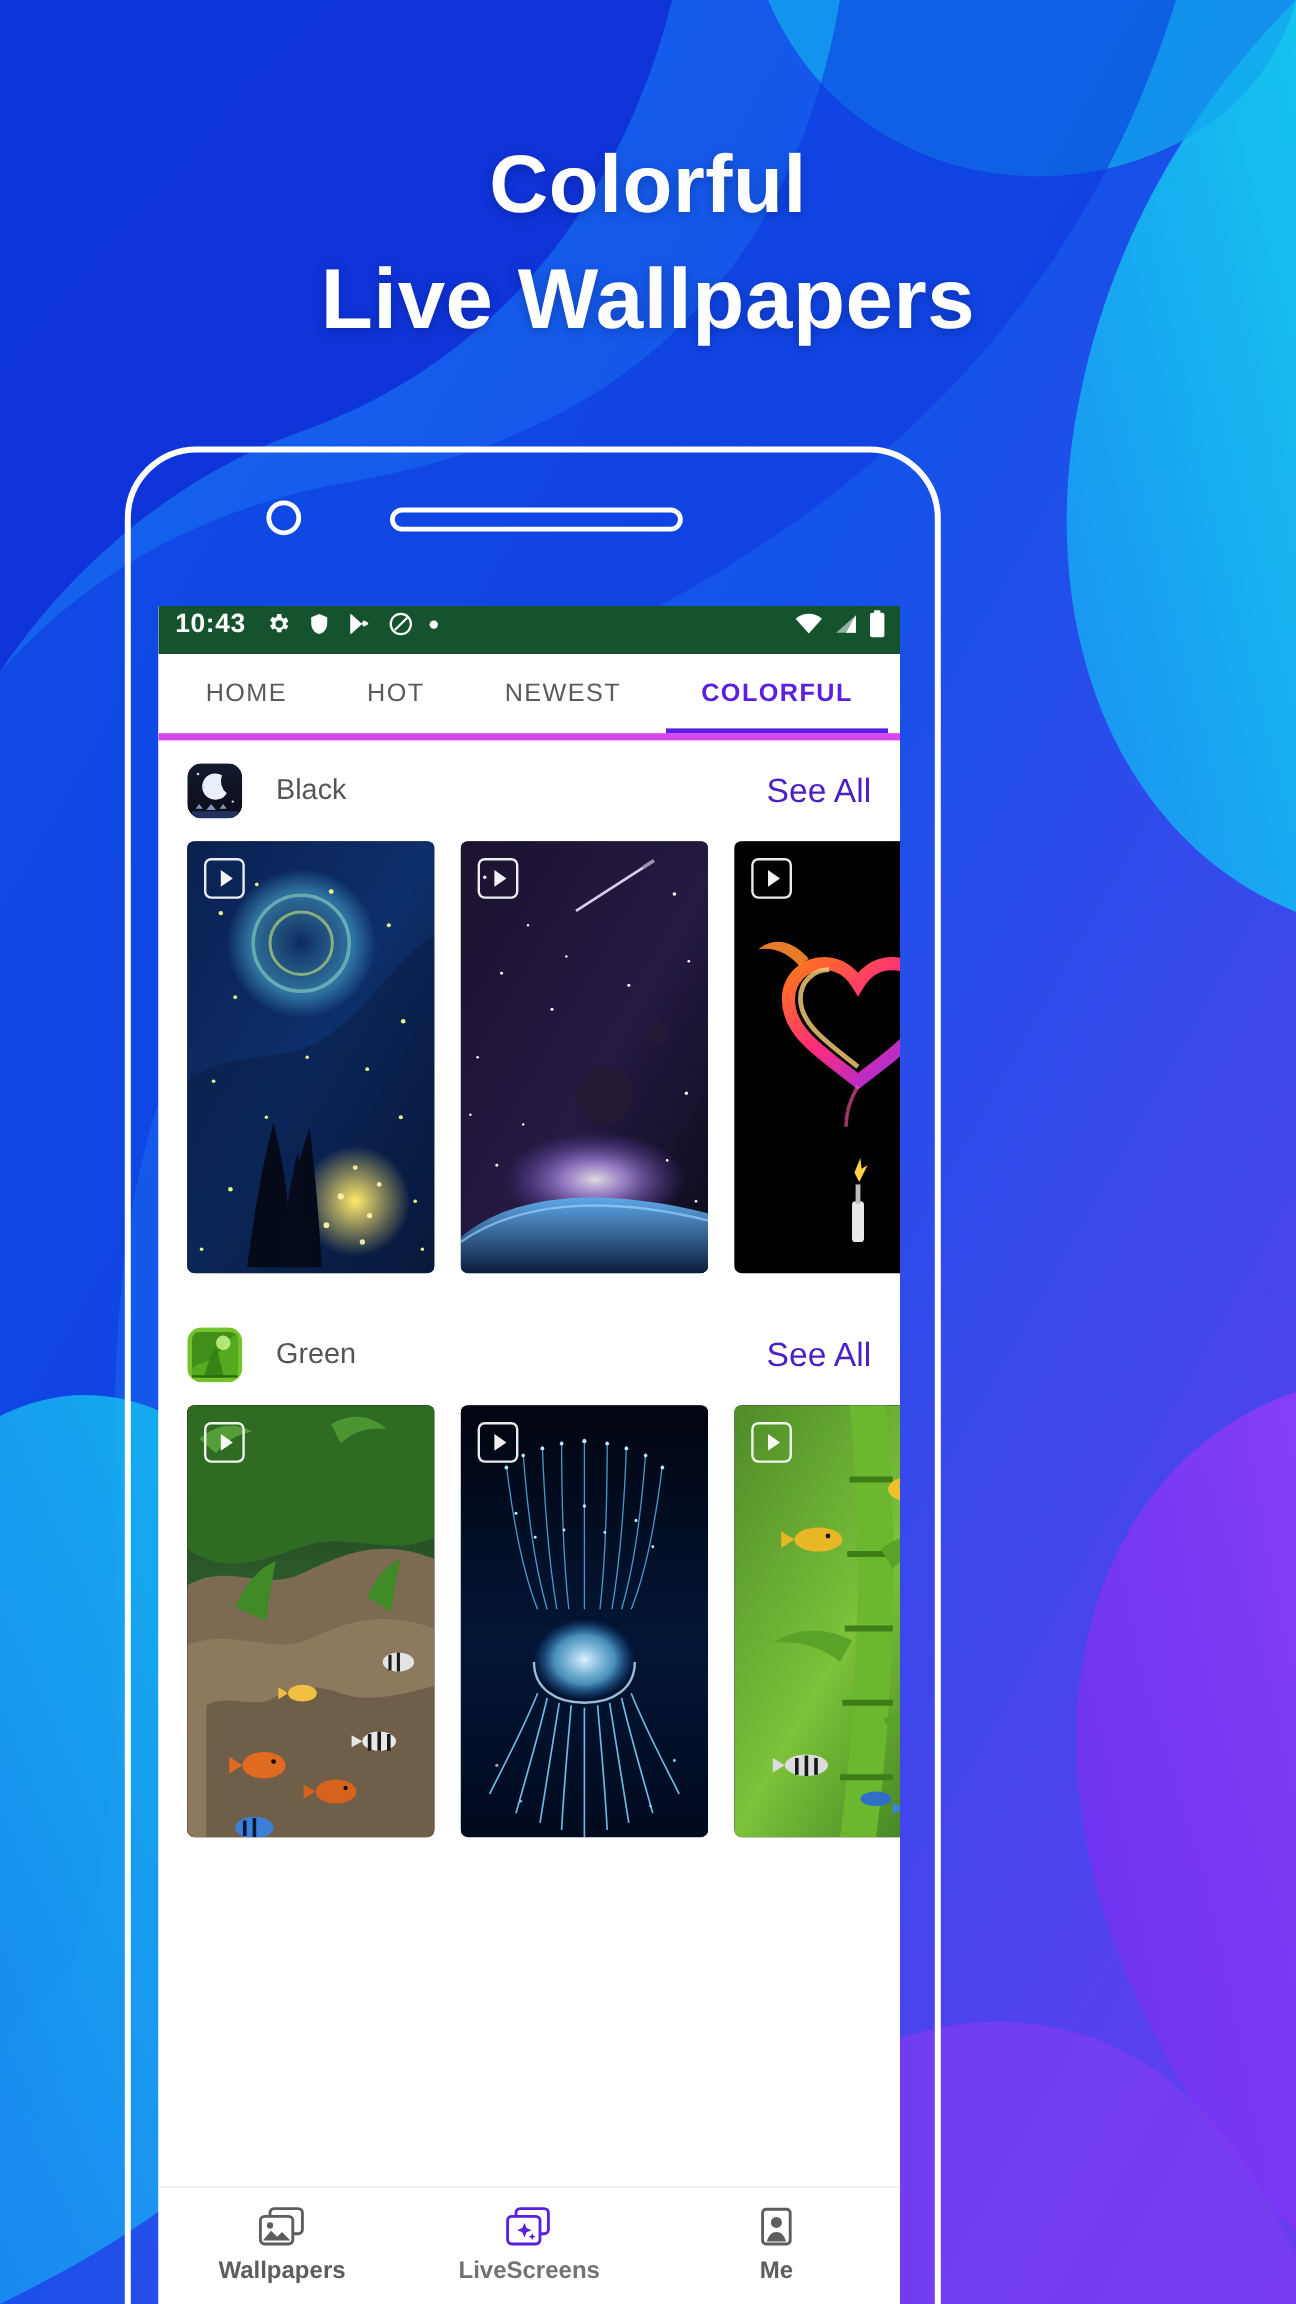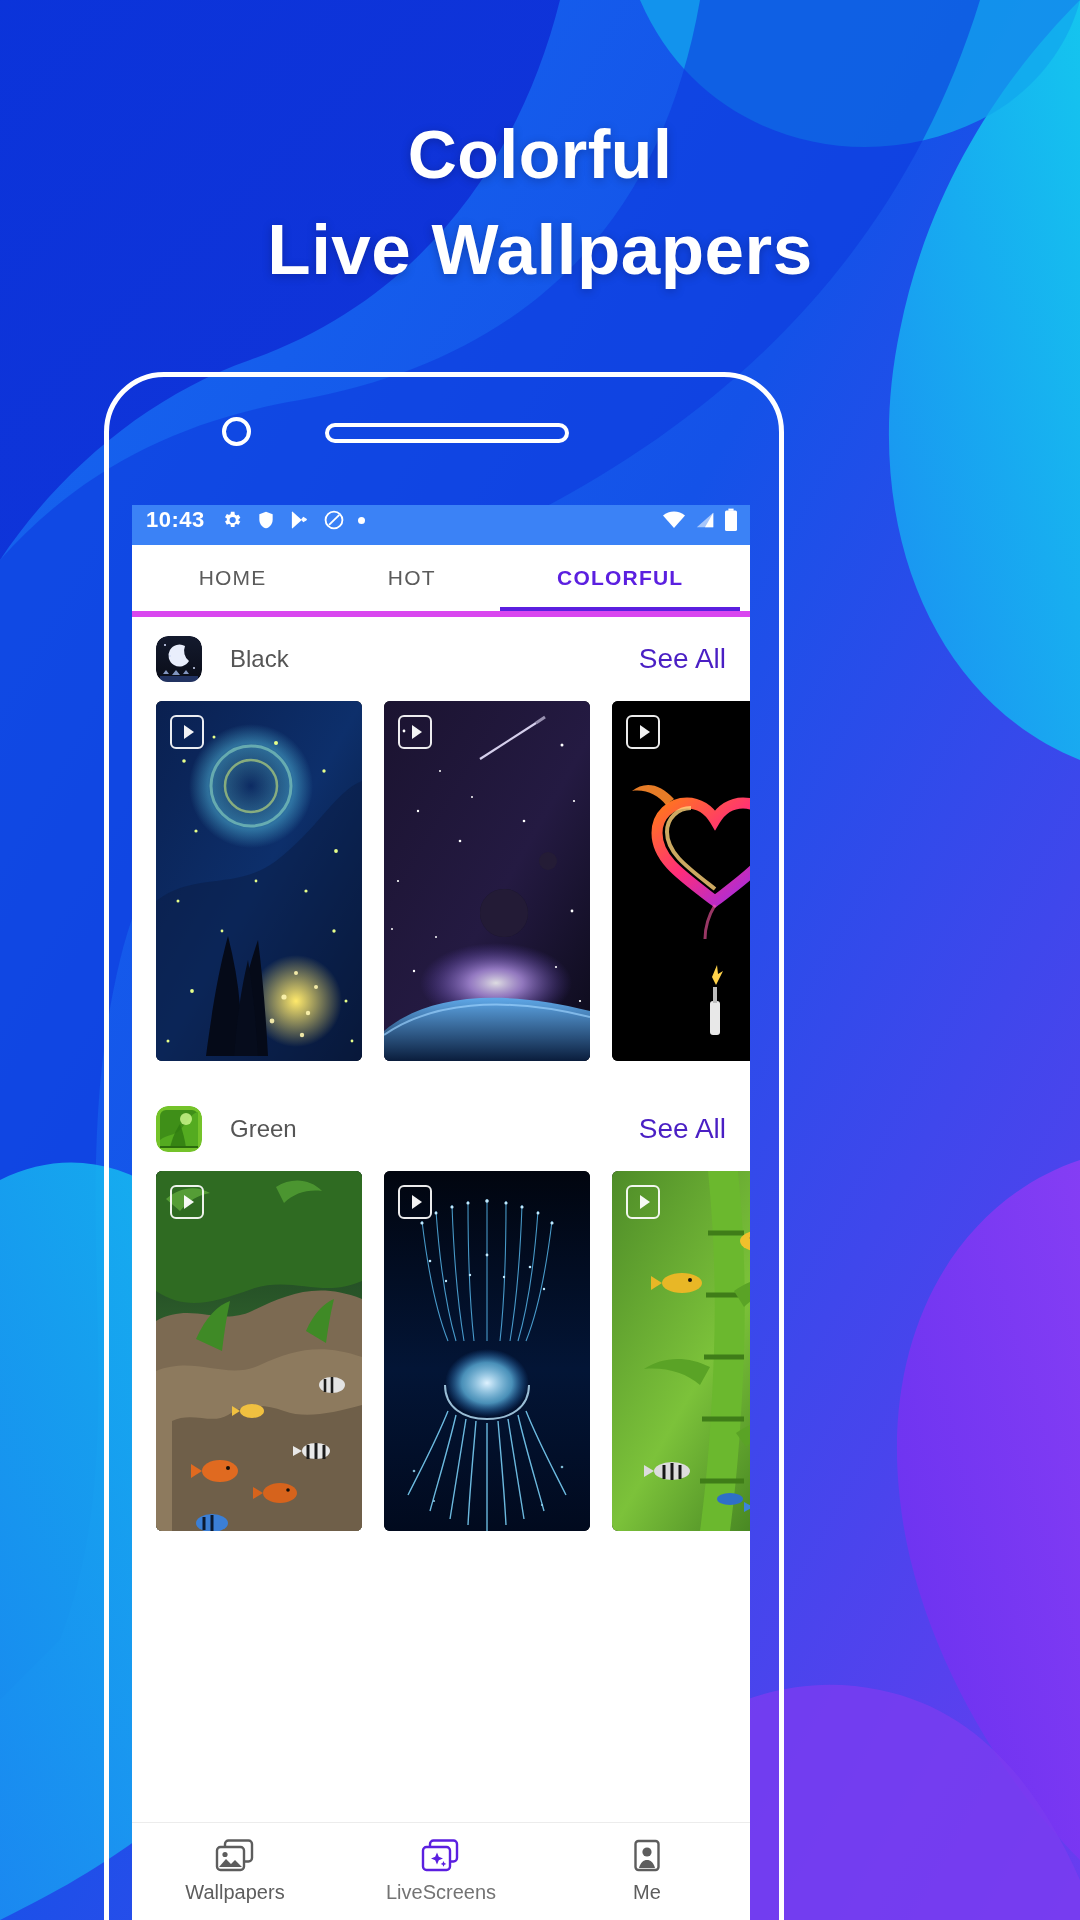--- a/index.html
+++ b/index.html
@@ -40,21 +40,21 @@
 
   
   .screen {
     position:absolute; left:132px; top:505px; width:618px; height:1415px;
     background:#ffffff; z-index:7; overflow:hidden;
     display:flex; flex-direction:column;
   }
 
   
   .statusbar {
-    height:40px; background:#3b82f6; color:#fff;
+    height:40px; background:#14532d; color:#fff;
     display:flex; align-items:center; padding:0 12px 10px 14px;
     flex:0 0 auto;
   }
   .sb-time { font-size:22px; font-weight:bold; letter-spacing:.5px; }
   .sb-icons-left { display:flex; align-items:center; gap:13px; margin-left:16px; }
   .sb-spacer { flex:1 1 auto; }
   .sb-icons-right { display:flex; align-items:center; gap:8px; }
   .sb-dot { width:7px; height:7px; border-radius:50%; background:#fff; display:inline-block; }
 
   
@@ -104,21 +104,21 @@
   .play::after {
     content:""; width:0; height:0; margin-left:3px;
     border-left:10px solid rgba(255,255,255,.95);
     border-top:7px solid transparent; border-bottom:7px solid transparent;
   }
 
   
   .bottomnav {
     flex:0 0 auto; height:98px; background:#fff;
     border-top:1px solid #ececec;
-    display:flex; align-items:center;
+    display:flex; align-items:center;font-weight:bold;
   }
   .nav-item {
     flex:1 1 0; display:flex; flex-direction:column;
     align-items:center; justify-content:center; gap:8px;
   }
   .nav-label { font-size:20px; color:#5d5d5d; }
   .nav-item.active .nav-label { color:#737373; }
 </style>
 </head>
 <body>
@@ -197,20 +197,21 @@
       <svg width="14" height="24" viewBox="0 0 14 24">
         <rect x="4.4" y="0.6" width="5.2" height="2.2" fill="#fff"></rect>
         <rect x="1" y="2.6" width="12" height="20.4" rx="1.6" fill="#fff"></rect>
       </svg>
     </span>
   </div>
 
   <div class="tabbar">
     <div class="tab">HOME</div>
     <div class="tab">HOT</div>
+    <div class="tab">NEWEST</div>
     <div class="tab active">COLORFUL</div>
   </div>
 
   <div class="content">
 
     <div class="cat-head">
       <span class="cat-ico">
         <svg width="46" height="46" viewBox="0 0 46 46">
           <defs>
             <linearGradient id="mn" x1="0" y1="0" x2="0" y2="1">

